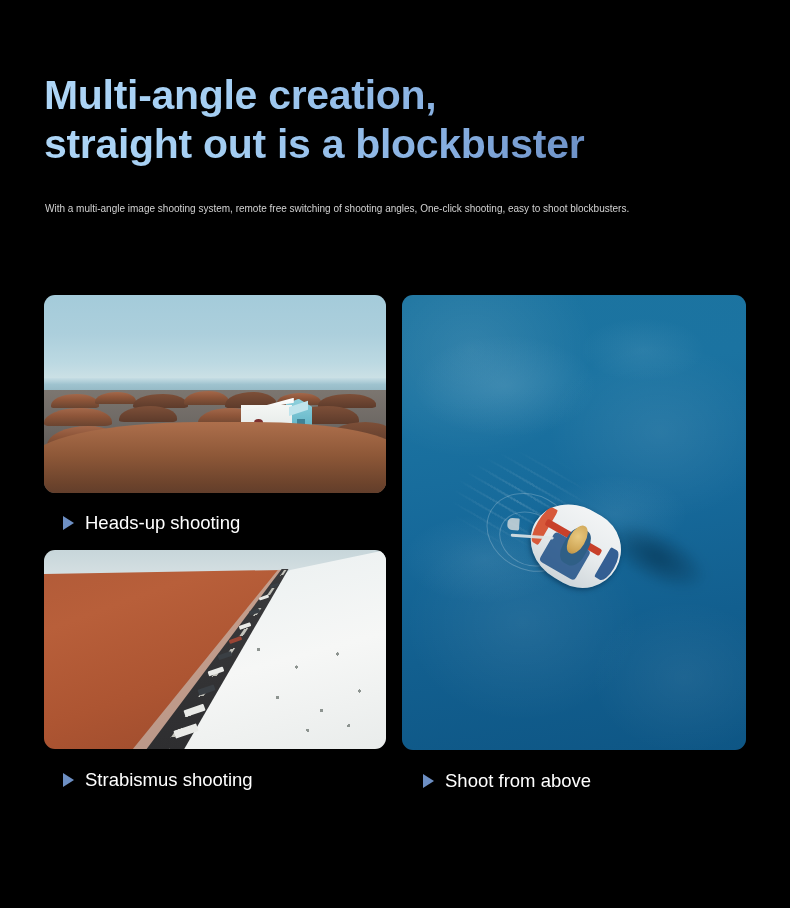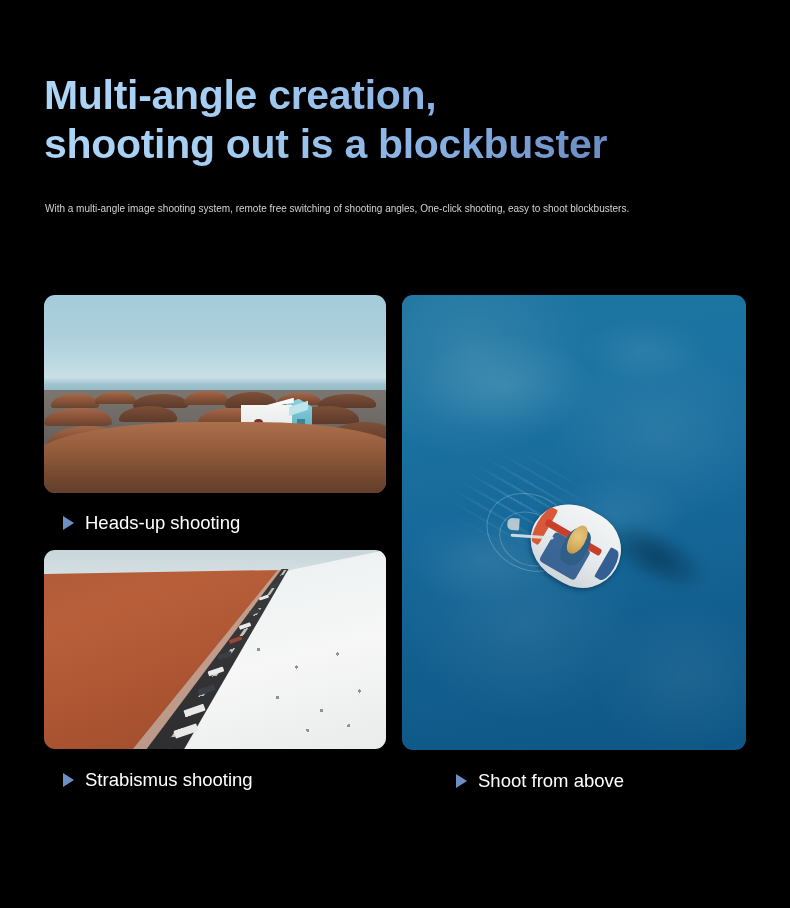--- a/index.html
+++ b/index.html
@@ -89,21 +89,21 @@
     border-left: 11px solid #6d8fc4;
     flex: none;
   }
 
   
   #photo-heads-up   { left: 44px;  top: 295px; width: 342px; height: 198px; }
   #cap-heads-up     { left: 63px;  top: 512px; }
   #photo-strabismus { left: 44px;  top: 550px; width: 342px; height: 199px; }
   #cap-strabismus   { left: 63px;  top: 769px; justify-content: flex-end; }
   #photo-above      { left: 402px; top: 295px; width: 344px; height: 455px; }
-  #cap-above        { left: 423px; top: 770px; margin-left: 33px; }
+  #cap-above        { left: 423px; top: 770px; }
 
   
   .desert-sky {
     position: absolute; left: 0; top: 0; right: 0; height: 44%;
     background: linear-gradient(180deg, #a4cbda 0%, #accfdc 45%, #bcd9e2 78%, #cfe2e6 100%);
   }
   .desert-water {
     position: absolute; left: 0; top: 42%; right: 0; height: 8%;
     background: linear-gradient(180deg, #c6dde4 0%, #9fc3cf 40%, #8fb3bf 100%);
   }
@@ -313,21 +313,21 @@
     transform: rotate(28deg);
   }
   .ripple.b { left: 28%; top: 48%; width: 18%; height: 11%; }
 </style>
 </head>
 <body>
 
 <div class="page">
 
   <h1 class="headline">Multi-angle creation,
-shooting out is a blockbuster</h1>
+straight out is a blockbuster</h1>
 
   <p class="subtext">With a multi-angle image shooting system, remote free switching of shooting angles, One-click shooting, easy to shoot blockbusters.</p>
 
   <div class="media">
 
     <div class="photo" id="photo-heads-up">
       <div class="inner">
         <div class="desert-sky"></div>
         <div class="desert-water"></div>
         <div class="desert-ground"></div>

